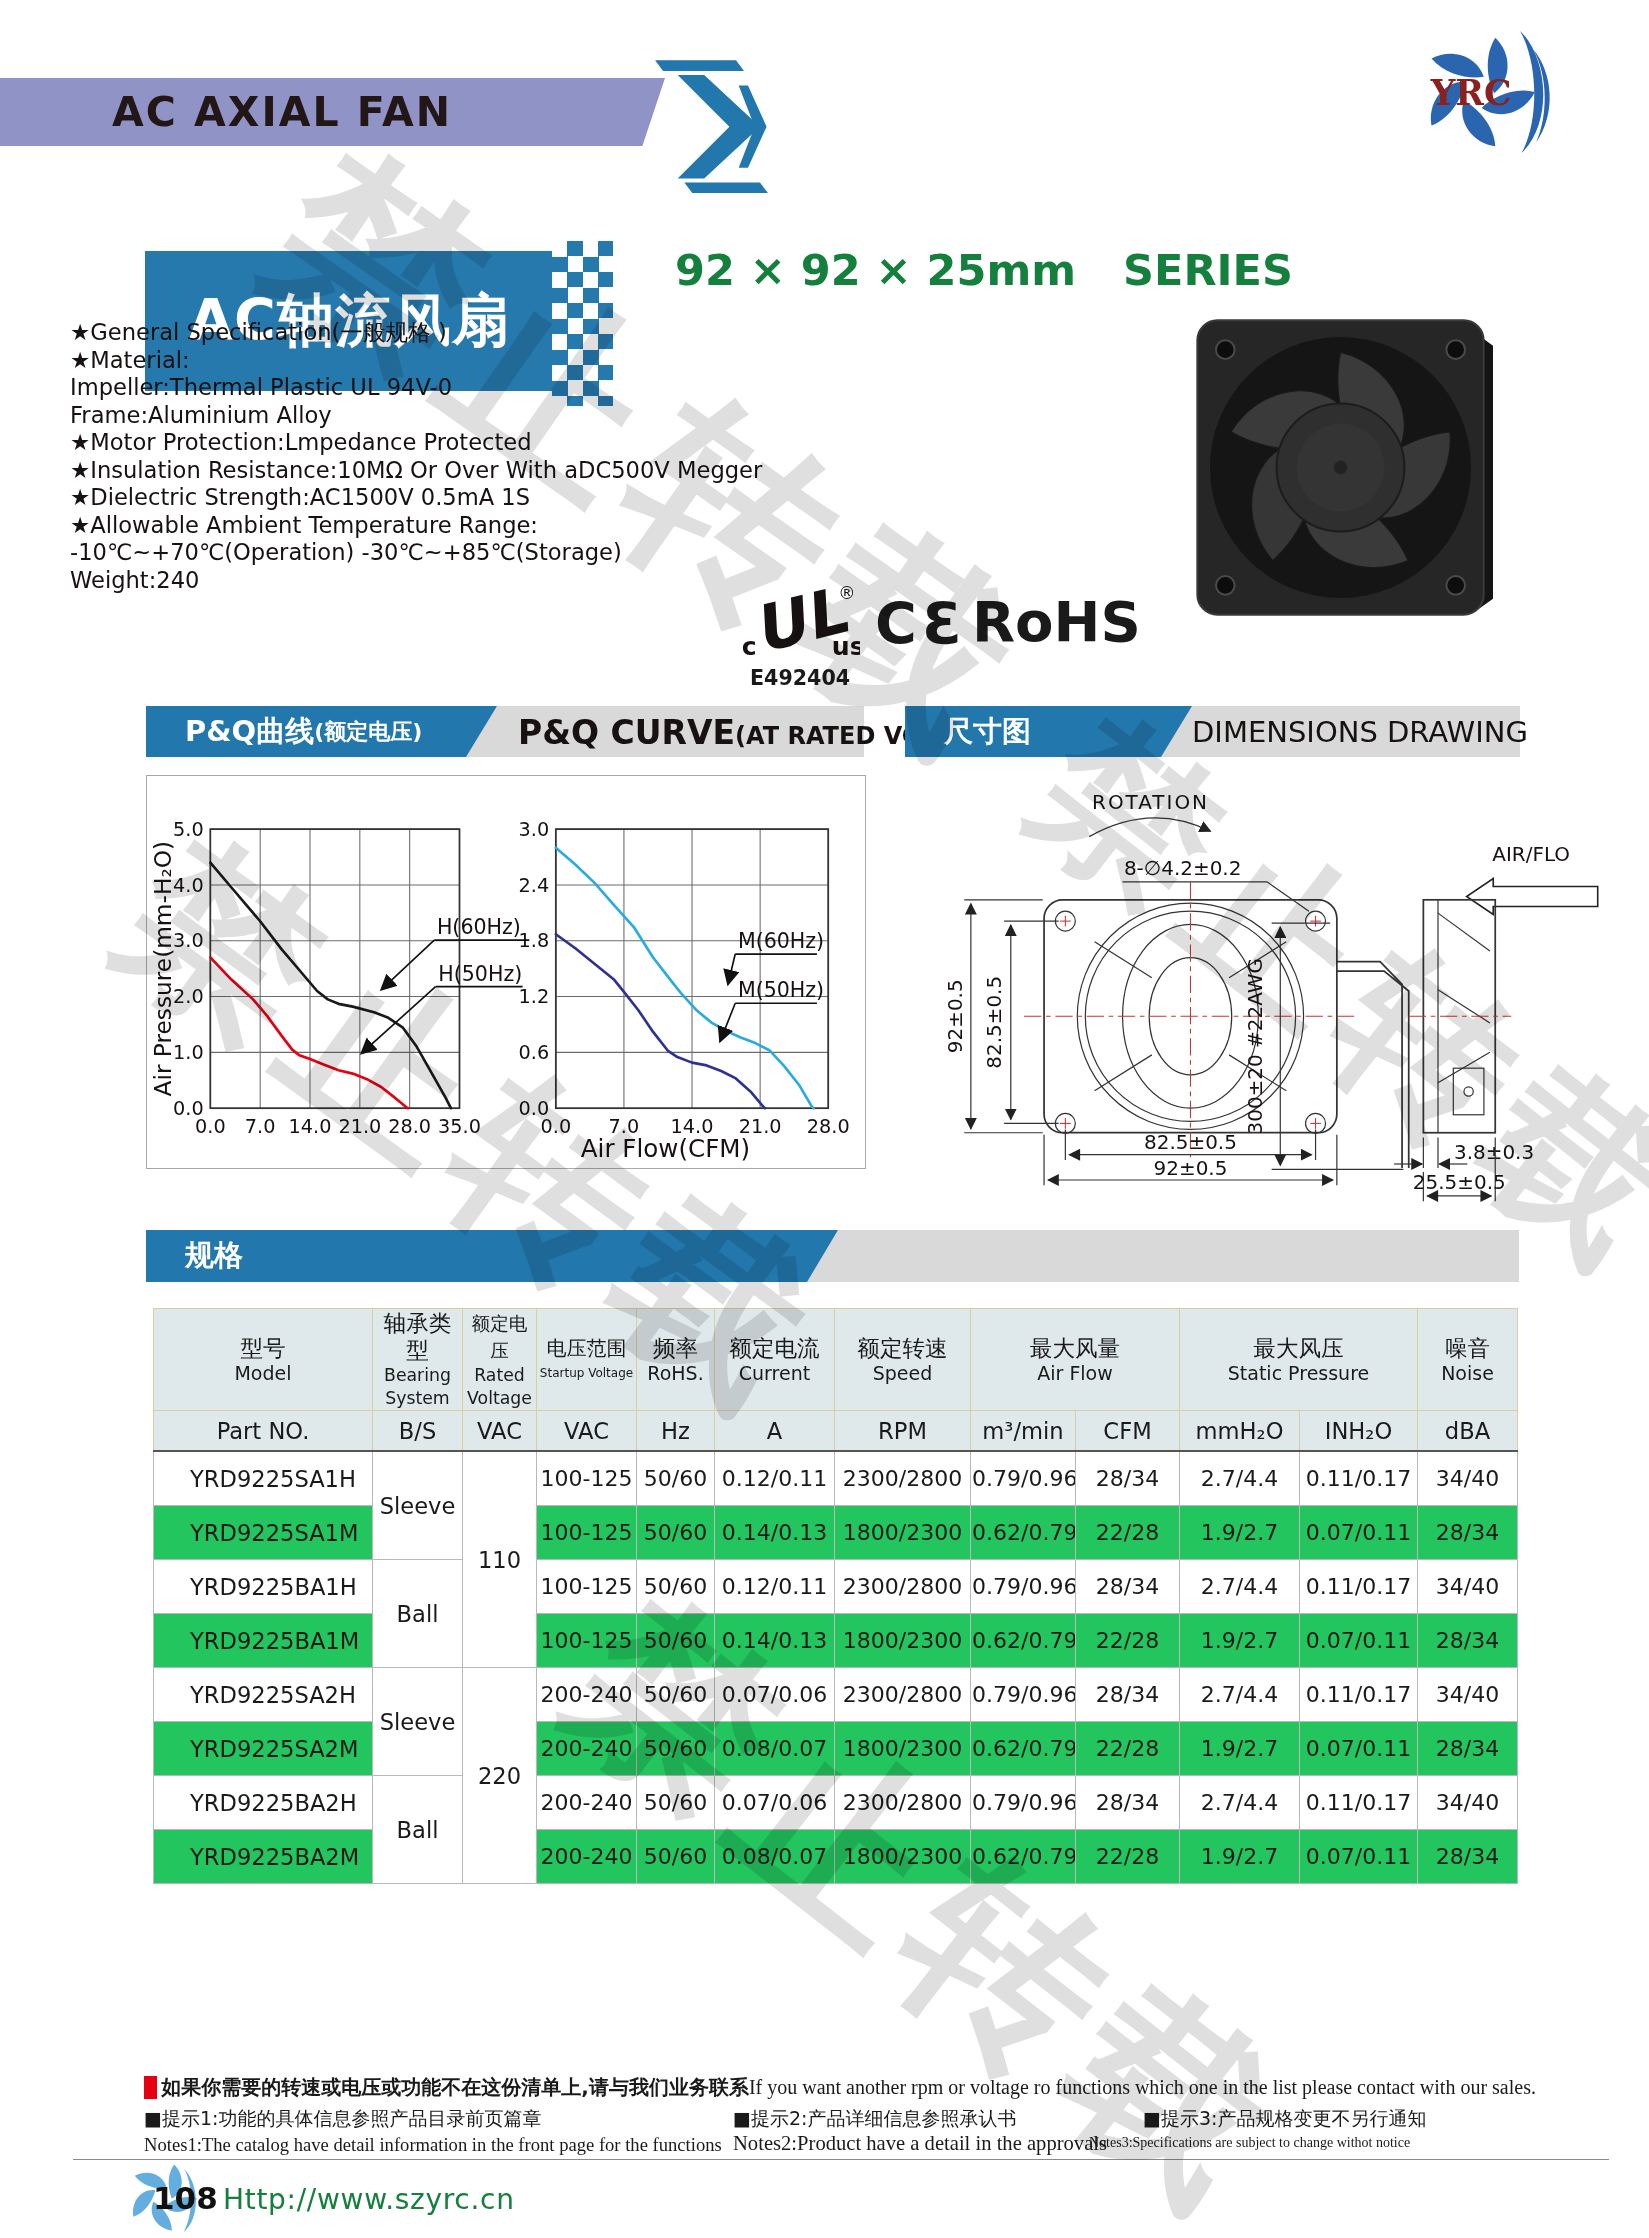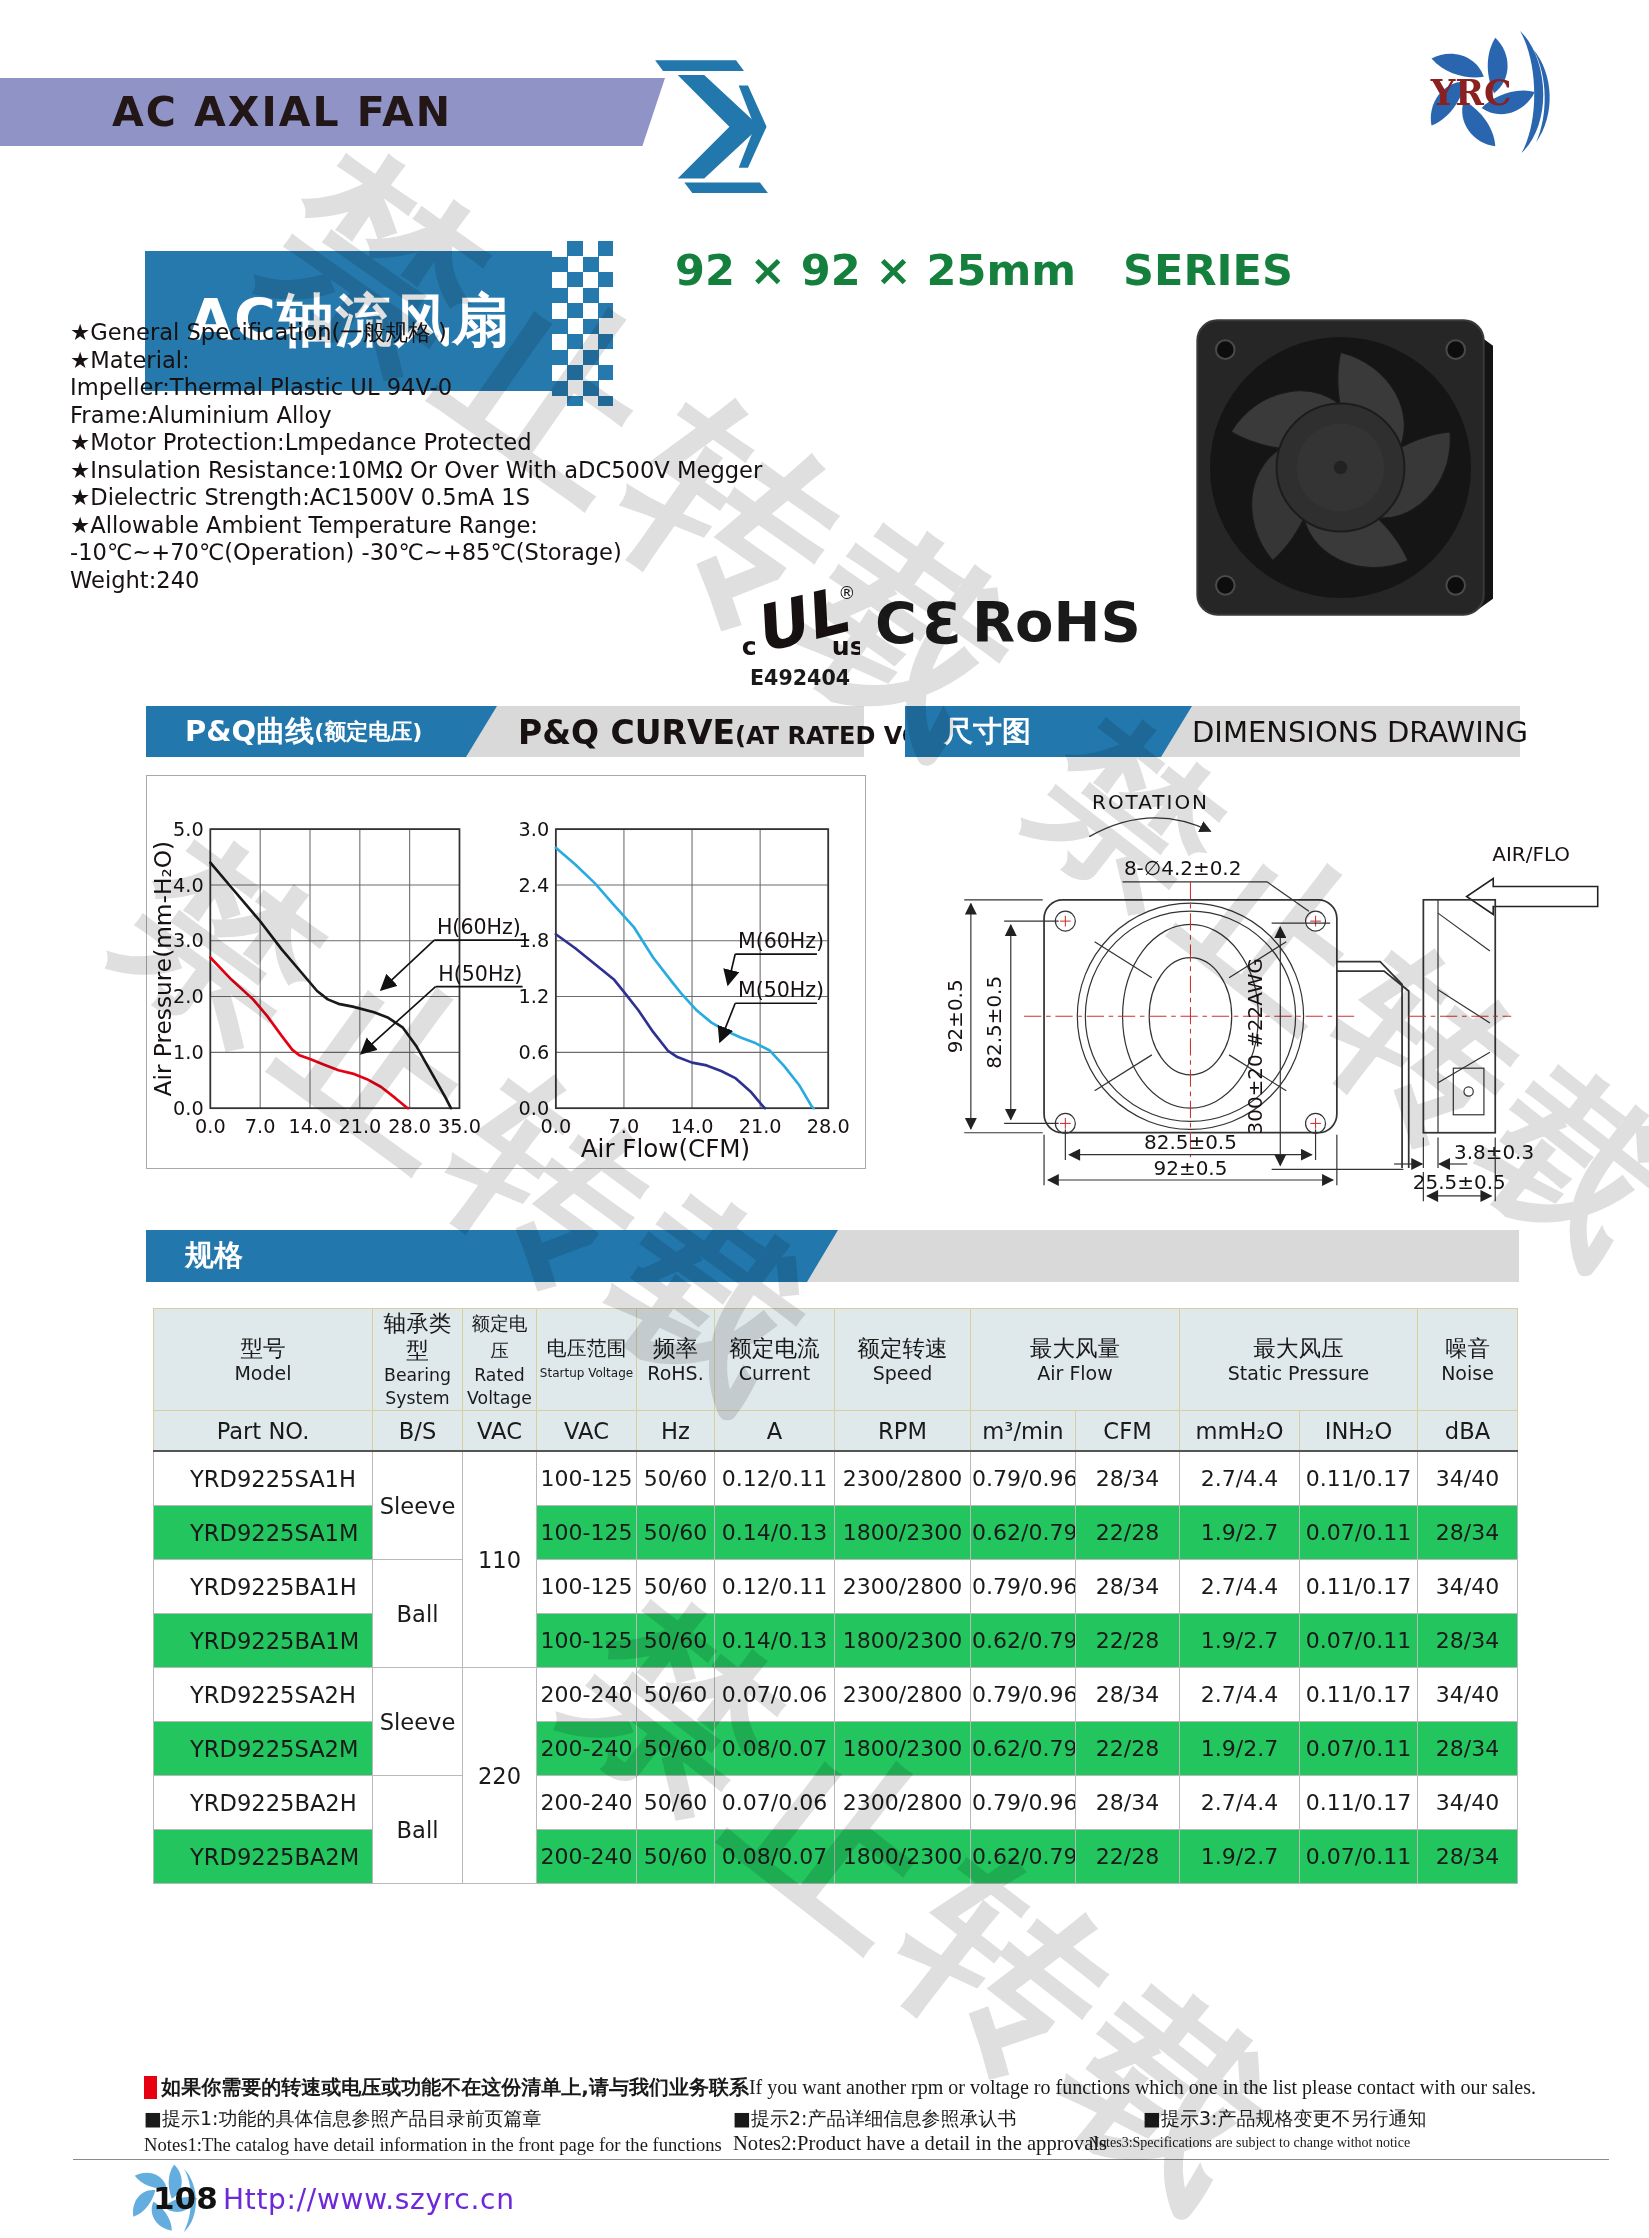--- a/index.html
+++ b/index.html
@@ -53,21 +53,21 @@
   .spec-table tr.alt td{background:#22c55e}
   .spec-table td.mg{background:#fff !important;font-size:22.6px}
   
   .note-line{left:144px;top:2074px;font-size:20px;white-space:nowrap;display:flex;align-items:center}
   .red-sq{display:inline-block;width:13.3px;height:22.6px;background:#e60012;margin-right:4px}
   .note-cn{font-size:19px;font-weight:normal;white-space:nowrap}
   .note-en{font-size:18.6px;font-family:"Liberation Serif","DejaVu Serif",serif;white-space:nowrap}
   .footer-line{left:73px;top:2159px;width:1536px;height:1.3px;background:#8a8a8a}
   .page-logo{left:114px;top:2160px}
   .page-num{left:153px;top:2180px;font-size:31px;font-weight:bold;color:#111}
-  .site-url{left:223px;top:2183px;font-size:28px;color:#6d28d9;letter-spacing:0.7px}
+  .site-url{left:223px;top:2183px;font-size:28px;color:#15803d;letter-spacing:0.7px}
   
   .wm{position:absolute;font-size:200px;font-weight:bold;color:#9a9a9a;opacity:.32;
       letter-spacing:16px;white-space:nowrap;transform-origin:left top;pointer-events:none;
       mix-blend-mode:multiply;z-index:9}
 </style>
 </head>
 <body>
 
 <div class="abs banner">
   <span class="banner-title">AC AXIAL FAN</span>

